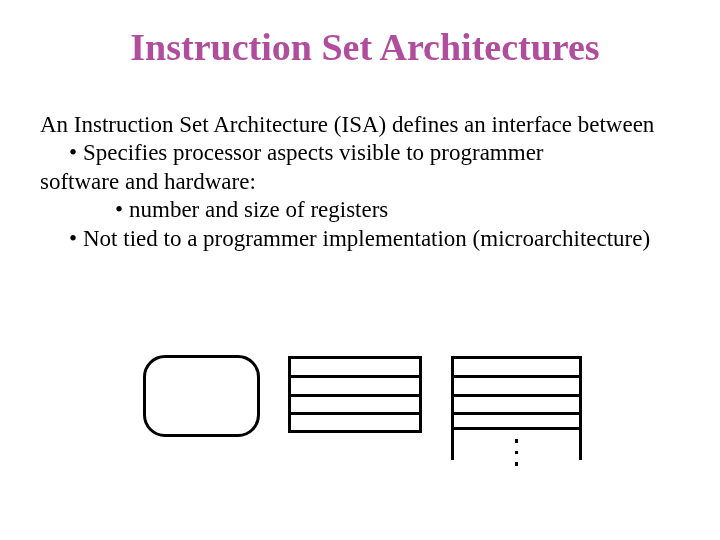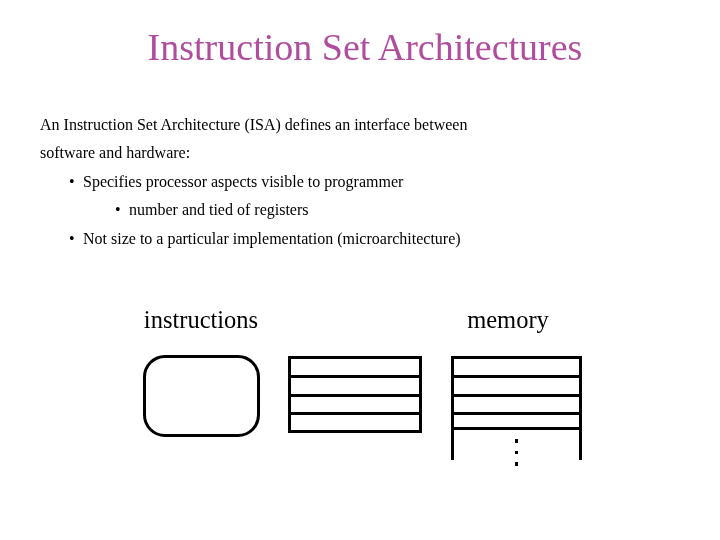--- a/index.html
+++ b/index.html
@@ -17,31 +17,31 @@
     color: #000000;
   }
   .title {
     position: absolute;
     top: 24px;
     left: 10px;
     width: 710px;
     margin: 0;
     text-align: center;
     font-size: 38px;
-    font-weight: normal;
+    font-weight: bold;
     line-height: 46px;
     color: #b04d9d;
     letter-spacing: 0px;
   }
   .body-block {
     position: absolute;
     top: 111px;
     left: 40px;
     width: 670px;
-    font-size: 16px;
+    font-size: 23px;
     line-height: 28.4px;
     white-space: nowrap;
   }
   .line { position: relative; }
   .lvl1 { padding-left: 29px; }
   .lvl2 { padding-left: 75px; }
   .bullet {
     display: inline-block;
     width: 14px;
   }
@@ -130,35 +130,33 @@
 </style>
 </head>
 <body>
 
 <div class="slide">
 
   <h1 class="title">Instruction Set Architectures</h1>
 
   <div class="body-block">
     <div class="line">An Instruction Set Architecture (ISA) defines an interface between</div>
-    <div class="line">software and hardware:</div>
-
     <div class="line lvl1">
       <span class="bullet">•</span><span>Specifies processor aspects visible to programmer</span>
     </div>
+
+    <div class="line">software and hardware:</div>
     <div class="line lvl2">
-      <span class="bullet">•</span><span>number and tied of registers</span>
+      <span class="bullet">•</span><span>number and size of registers</span>
     </div>
     <div class="line lvl1">
-      <span class="bullet">•</span><span>Not size to a particular implementation (microarchitecture)</span>
+      <span class="bullet">•</span><span>Not tied to a programmer implementation (microarchitecture)</span>
     </div>
   </div>
 
-  <div class="diagram-label label-instructions">instructions</div>
-  <div class="diagram-label label-memory">memory</div>
 
   <div class="shape-instructions"></div>
 
   <div class="shape-registers">
     <div class="divider d1"></div>
     <div class="divider d2"></div>
     <div class="divider d3"></div>
   </div>
 
   <div class="shape-memory">

